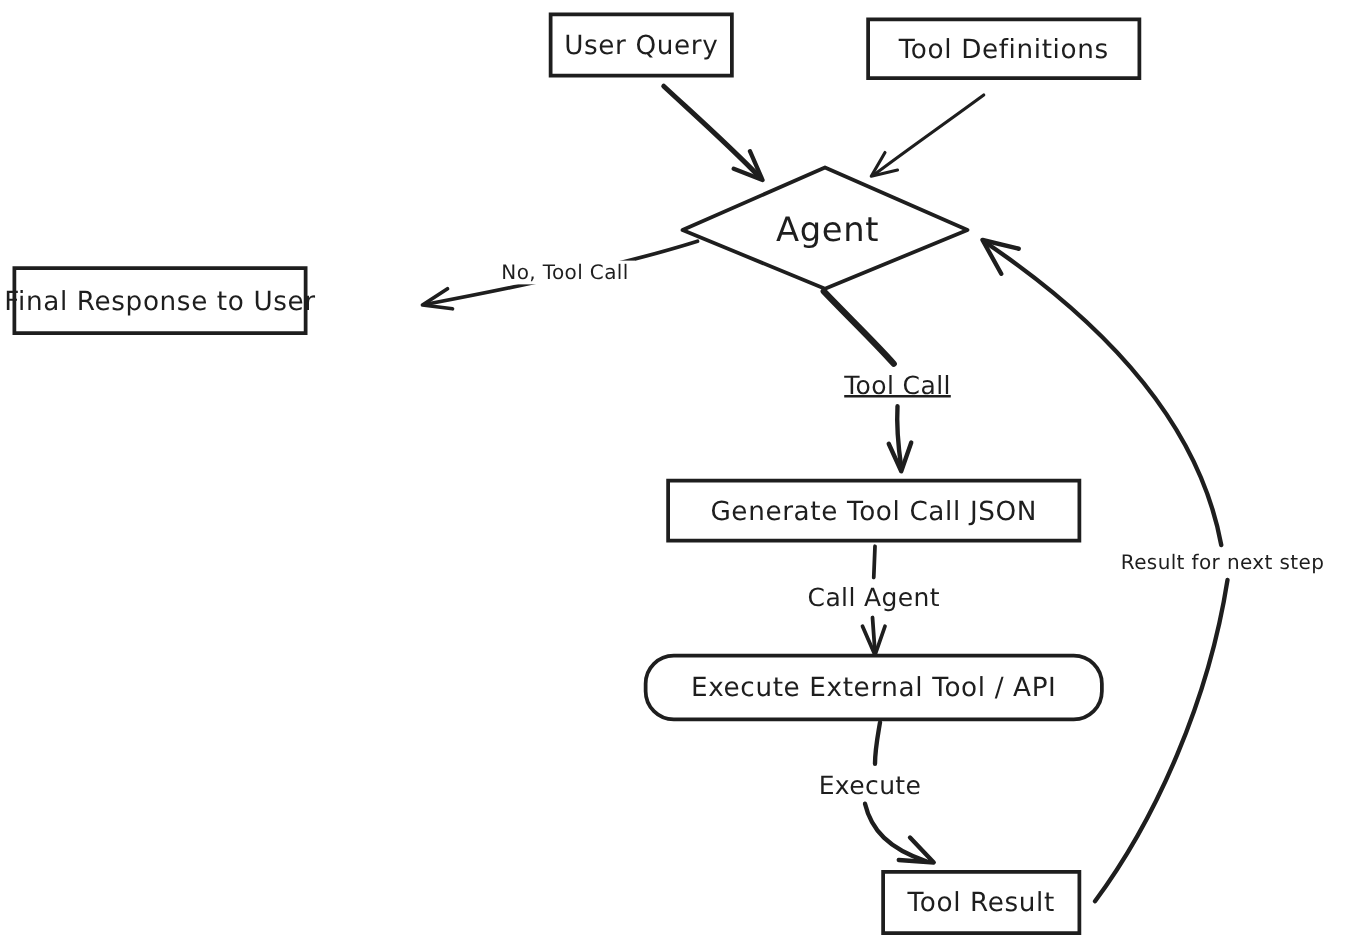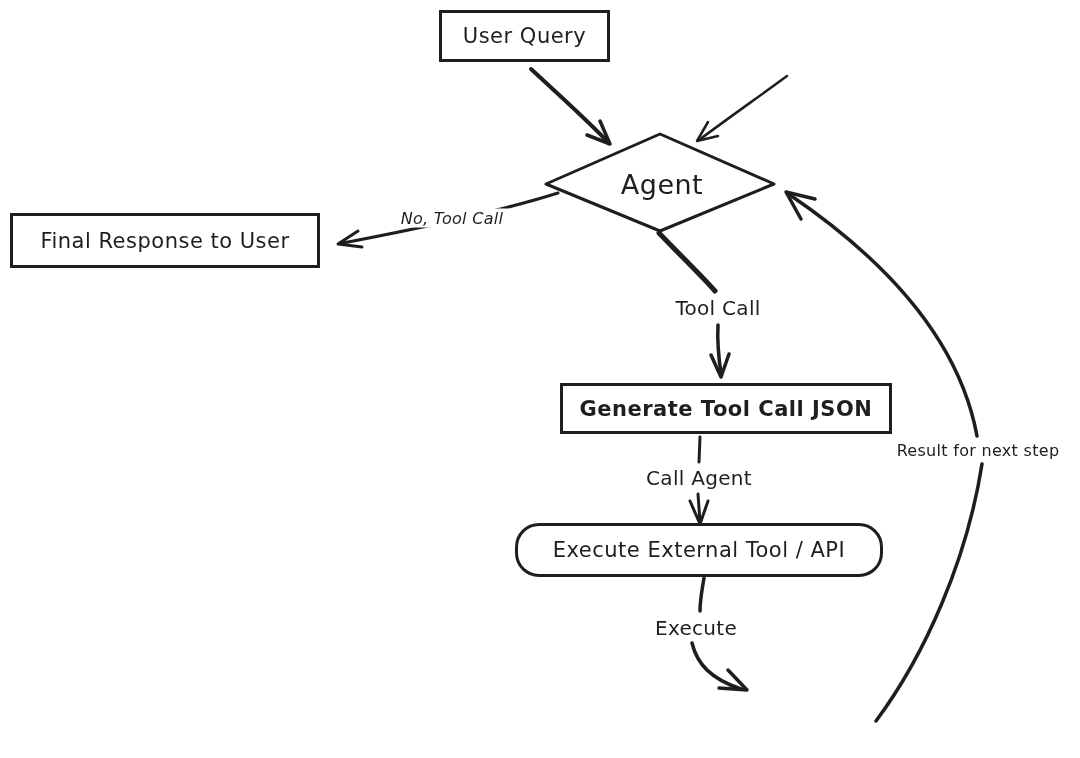--- a/index.html
+++ b/index.html
@@ -110,43 +110,49 @@
       <path d="M 728 670 L 747 690 L 719 688"></path>
     </g>
 
     <g stroke-width="3.5">
       <path d="M 876 721 C 925 655 967 560 982 464"></path>
       <path d="M 977 436 C 963 360 912 278 790 195"></path>
       <path d="M 801 219 L 786 192 L 815 199"></path>
     </g>
   </svg>
 
-  <div class="node" style="left:439px; top:10px; width:171px; height:52px;">
+  <div class="node" style="left:439px; top:10px; width:148px; height:52px;">
     <span>User Query</span>
   </div>
 
+  <div class="node" style="left:693px; top:14px; width:220px; height:50px;">
+    <span>Tool Definitions</span>
+  </div>
 
   <div class="diamond-label" style="left:662px; top:184px;">Agent</div>
 
-  <div class="node" style="left:10px; top:213px; width:310px; height:55px;">
+  <div class="node" style="left:10px; top:213px; width:236px; height:55px;">
     <span>Final Response to User</span>
   </div>
 
-  <div class="node" style="left:560px; top:383px; width:332px; height:51px;font-weight:bold;">
+  <div class="node" style="left:533px; top:383px; width:332px; height:51px;">
     <span>Generate Tool Call JSON</span>
   </div>
 
   <div class="node rounded" style="left:515px; top:523px; width:368px; height:54px;">
     <span>Execute External Tool / API</span>
   </div>
 
+  <div class="node" style="left:705px; top:696px; width:160px; height:52px;">
+    <span>Tool Result</span>
+  </div>
 
-  <div class="edge-label small" style="left:452px; top:218px;font-style:italic;">No, Tool Call</div>
+  <div class="edge-label small" style="left:452px; top:218px;">No, Tool Call</div>
 
-  <div class="edge-label" style="left:718px; top:308px;">Tool Call</div>
+  <div class="edge-label" style="left:718px; top:308px;text-decoration:underline;">Tool Call</div>
 
   <div class="edge-label" style="left:699px; top:478px;">Call Agent</div>
 
   <div class="edge-label" style="left:696px; top:628px;">Execute</div>
 
   <div class="edge-label small" style="left:978px; top:450px;">Result for next step</div>
 
 </div>
 
 </body></html>

